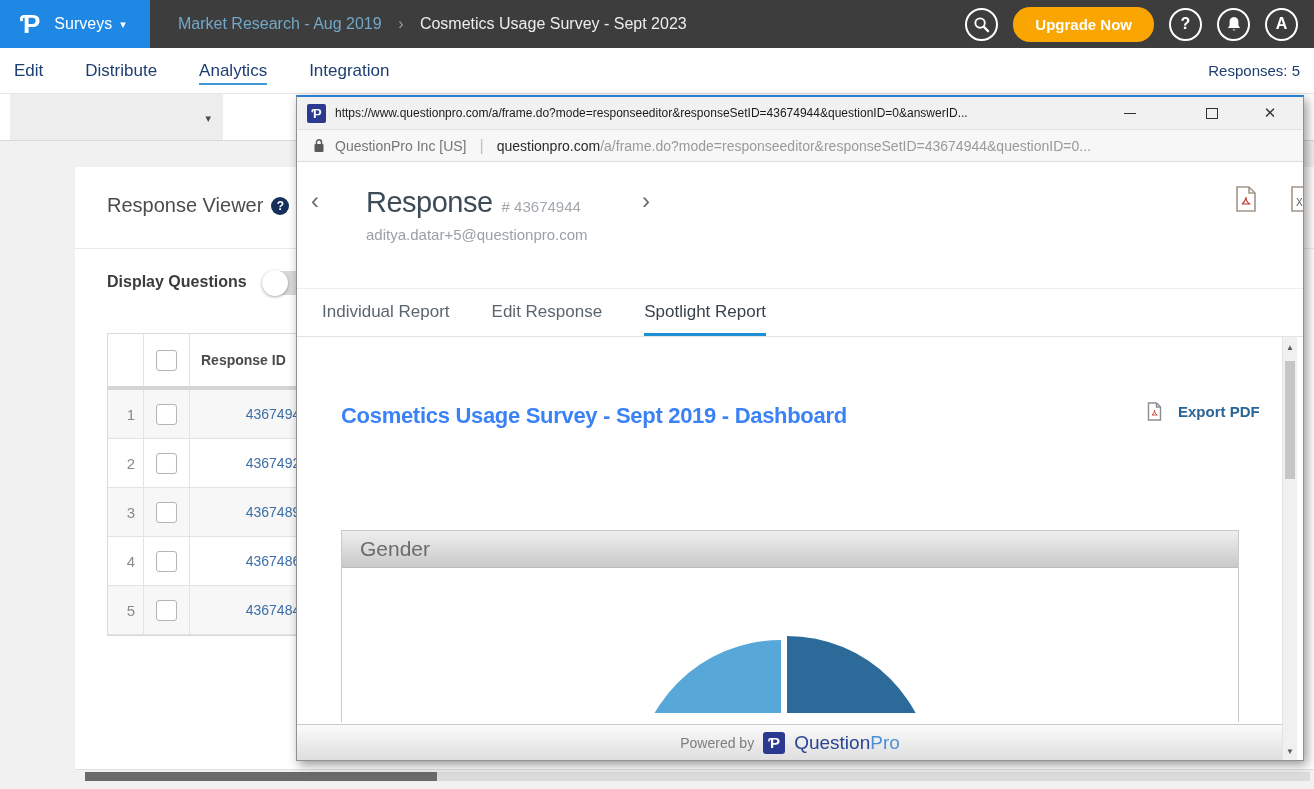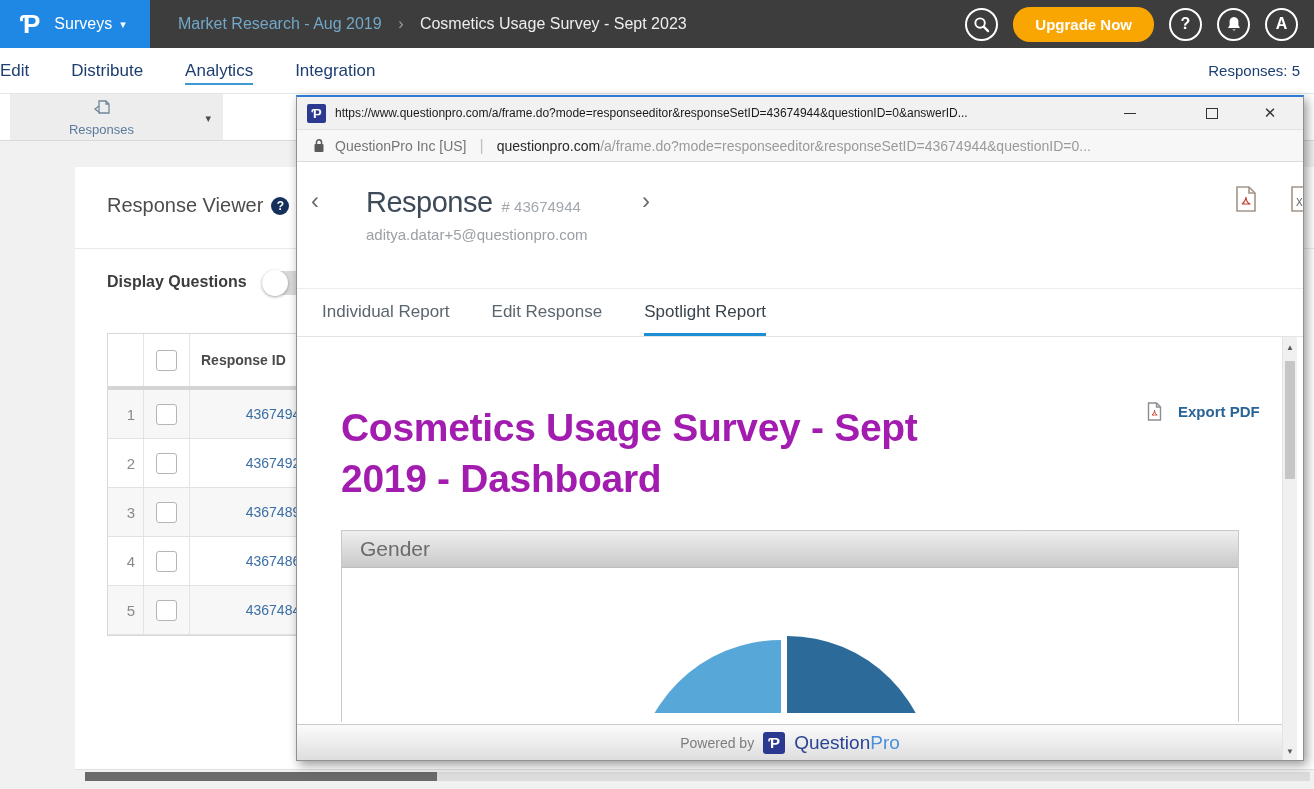--- a/index.html
+++ b/index.html
@@ -14,21 +14,21 @@
   .caret { font-size:11px; margin-left:8px; color:#fff; }
   .breadcrumb { margin-left:28px; font-size:16px; white-space:nowrap; }
   .crumb-parent { color:#73a7c7; cursor:pointer; }
   .crumb-sep { color:#9aa0a6; margin:0 12px; }
   .crumb-current { color:#ededed; }
   .topbar-right { margin-left:auto; display:flex; align-items:center; gap:15px; padding-right:16px; }
   .circle-btn { width:33px; height:33px; border:2px solid #fff; border-radius:50%; display:flex; align-items:center; justify-content:center; color:#fff; font-weight:bold; font-size:16px; cursor:pointer; flex:0 0 auto; }
   .upgrade-btn { background:#f9a602; color:#fff; border:none; border-radius:17px; padding:9px 22px; font-size:15px; font-weight:bold; font-family:"Liberation Sans",sans-serif; cursor:pointer; }
 
   
-  .nav { position:absolute; top:48px; left:0; width:1314px; height:46px; background:#fff; display:flex; align-items:center; border-bottom:1px solid #e6e6e6; z-index:2; }
+  .nav { position:absolute; top:48px; left:0; width:1314px; height:46px; background:#fff; display:flex; align-items:center; padding-left:14px; border-bottom:1px solid #e6e6e6; z-index:2; }
   .nav-item { margin-right:42px; font-size:17px; color:#1d3e71; cursor:pointer; }
   .nav-item.active span { border-bottom:2px solid #3f97d3; padding-bottom:3px; }
   .responses-count { margin-left:auto; margin-right:14px; font-size:15px; color:#1d3e71; }
 
   
   .toolbar { position:absolute; top:94px; left:0; width:1314px; height:47px; background:#fff; border-bottom:1px solid #d9d9d9; z-index:1; }
   .responses-tab { position:absolute; left:10px; top:0; width:213px; height:46px; background:#ededed; cursor:pointer; }
   .responses-tab-inner { position:absolute; left:0; right:30px; top:0; bottom:0; display:flex; flex-direction:column; align-items:center; justify-content:center; gap:2px; }
   .responses-tab-label { font-size:13px; color:#5b7a9d; }
   .tab-caret { position:absolute; right:12px; top:18px; font-size:11px; color:#4a4a4a; }
@@ -83,21 +83,21 @@
   .resp-number { font-size:15px; color:#a2a8ae; margin-left:9px; }
   .resp-email { position:absolute; left:69px; top:64px; font-size:15px; color:#9aa0a5; }
   .hdr-icon { position:absolute; top:24px; cursor:pointer; }
   .hdr-icon-pdf { left:938px; } .hdr-icon-doc { left:993px; }
 
   .ptabs { position:relative; height:48px; display:flex; align-items:stretch; padding-left:25px; border-bottom:1px solid #e4e4e4; background:#fff; }
   .ptab { font-size:17px; color:#5b656e; margin-right:42px; display:flex; align-items:center; cursor:pointer; border-bottom:3px solid transparent; padding-top:2px; }
   .ptab.active { color:#39434c; border-bottom:3px solid #1e8fd5; }
 
   .pcontent { position:relative; height:385px; background:#fff; }
-  .report-title { position:absolute; left:44px; top:53px; width:655px; font-size:39px; font-weight:bold; color:#a21caf; line-height:51px; letter-spacing:-0.3px;margin-top:12px; }
+  .report-title { position:absolute; left:44px; top:53px; width:655px; font-size:22px; font-weight:bold; color:#3b82f6; line-height:51px; letter-spacing:-0.3px; }
   .export-pdf { position:absolute; left:850px; top:65px; display:flex; align-items:center; gap:16px; cursor:pointer; }
   .export-pdf-label { color:#2a6496; font-size:15px; font-weight:bold; }
 
   .gender-panel { position:absolute; left:44px; top:193px; width:898px; height:192px; border:1px solid #c9c9c9; border-bottom:none; }
   .gender-head { height:37px; background:linear-gradient(#efefef,#c9c9c9); border-bottom:1px solid #bdbdbd; display:flex; align-items:center; padding-left:18px; font-size:21px; color:#6b6b6b; }
   .gender-body { position:relative; height:145px; background:#fff; overflow:hidden; }
   .pie-half { position:absolute; width:146px; height:292px; }
   .pie-left { left:293px; top:72px; border-radius:146px 0 0 146px; background:#57a7d8; }
   .pie-right { left:445px; top:68px; border-radius:0 146px 146px 0; background:#2b6a99; }
 
@@ -158,30 +158,20 @@
   <div class="nav">
     <span class="nav-item"><span>Edit</span></span>
     <span class="nav-item"><span>Distribute</span></span>
     <span class="nav-item active"><span>Analytics</span></span>
     <span class="nav-item"><span>Integration</span></span>
     <span class="responses-count">Responses: 5</span>
   </div>
 
   <div class="toolbar">
     <div class="responses-tab">
-      <div class="responses-tab-inner">
-        <span>
-          <svg width="22" height="22" viewBox="0 0 22 22">
-              <path d="M8 3 h7 l3 3 v9 h-10 z" fill="none" stroke="#71879c" stroke-width="1.3"></path>
-              <path d="M15 3 v3 h3" fill="none" stroke="#71879c" stroke-width="1.3"></path>
-              <path d="M8 8 l-4 3 5 4" fill="none" stroke="#71879c" stroke-width="1.3"></path>
-            </svg>
-        </span>
-        <span class="responses-tab-label">Responses</span>
-      </div>
       <span class="tab-caret">▾</span>
     </div>
   </div>
 
   <div class="card">
     <div class="viewer-title-row">
       <span class="viewer-title">Response Viewer</span>
       <span class="help-dot">?</span>
     </div>
     <div class="card-divider"></div>

